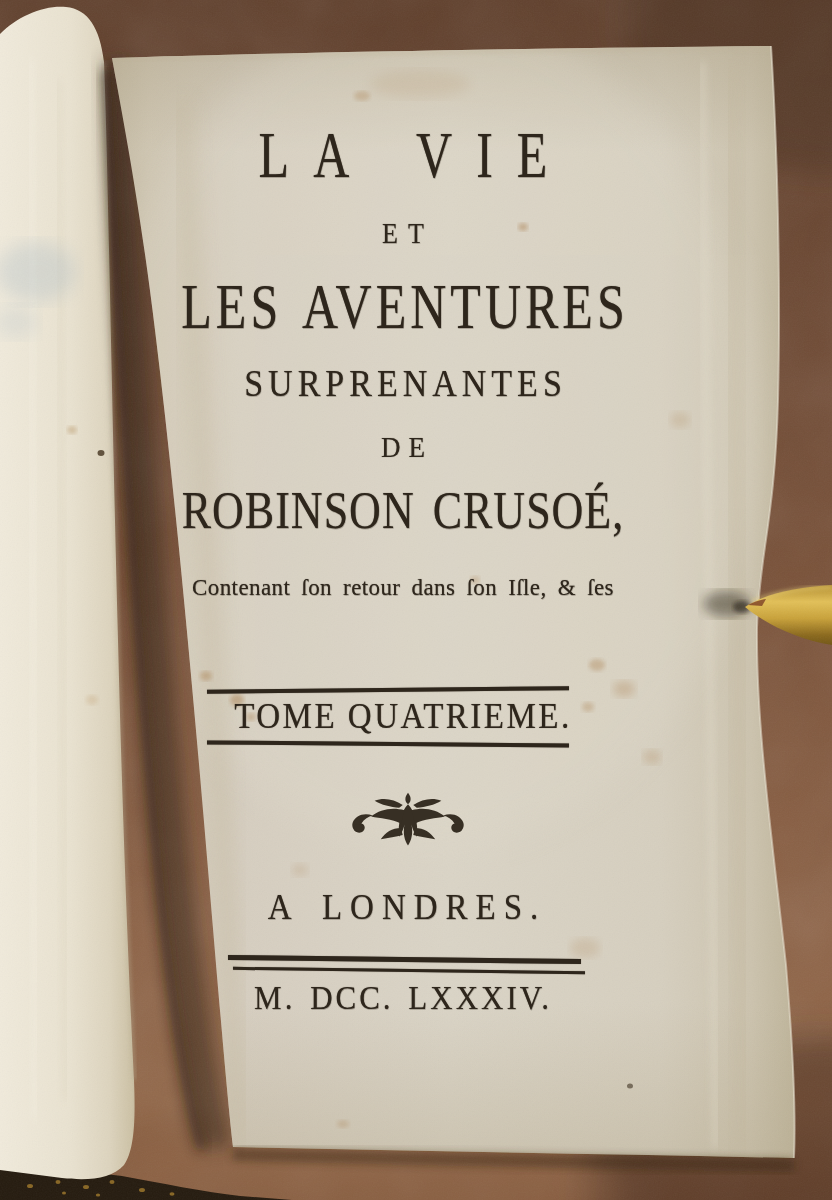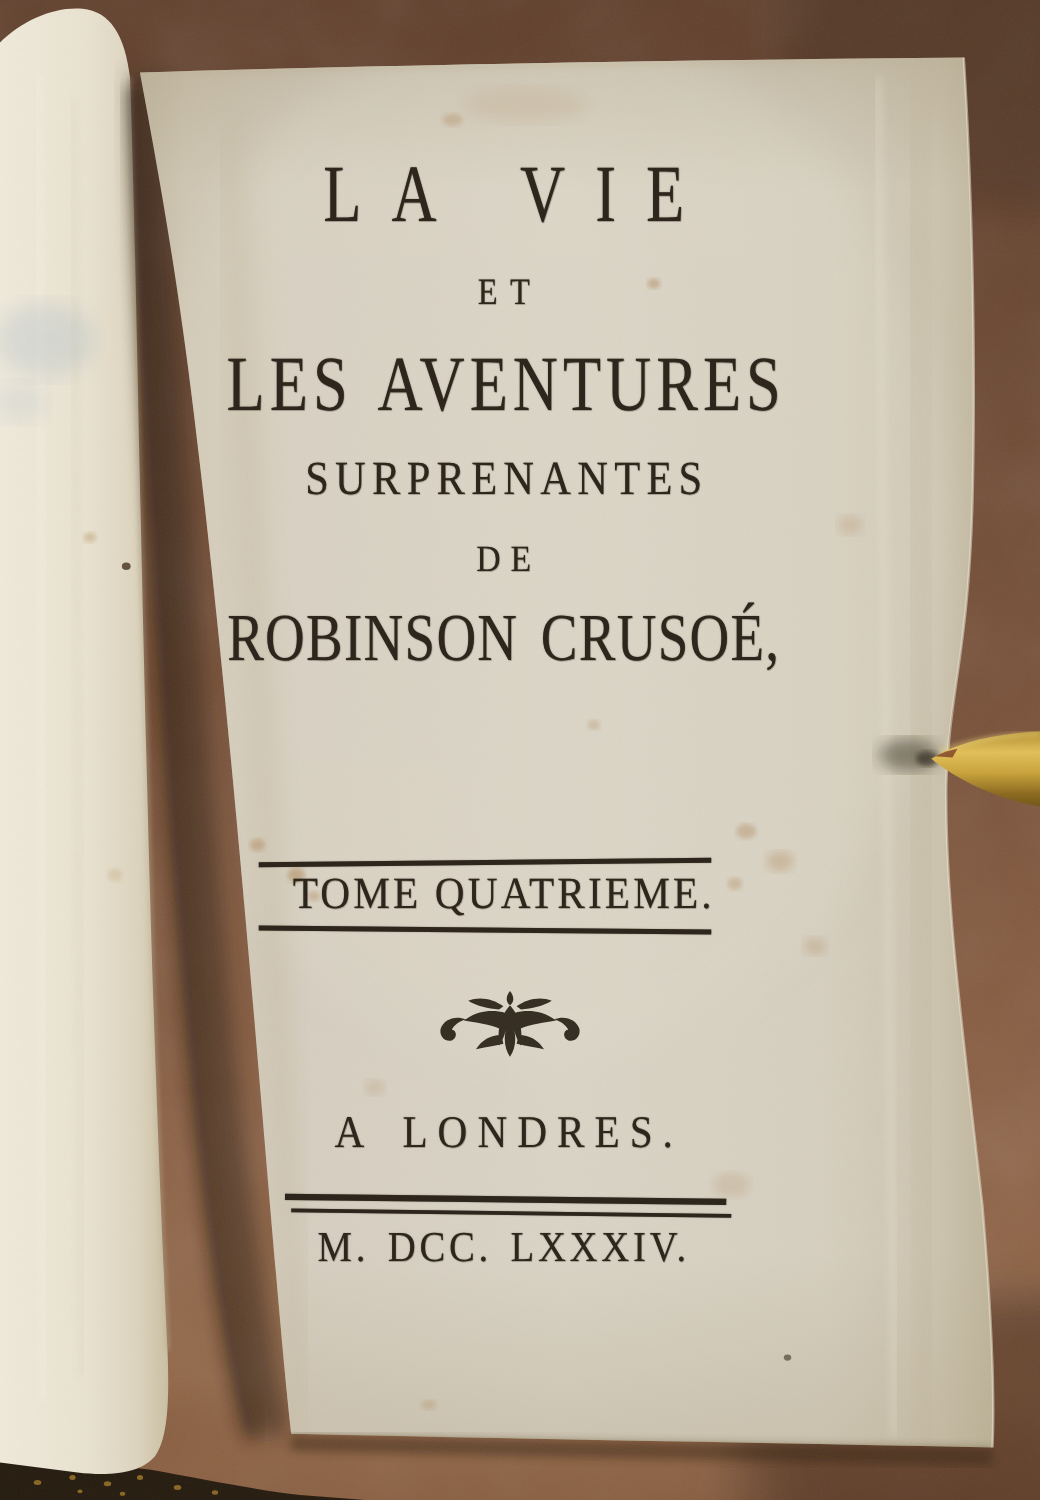--- a/index.html
+++ b/index.html
@@ -191,20 +191,21 @@
     <rect width="832" height="1200" filter="url(#grain)" opacity=".055"></rect>
   </svg>
 
   <div class="textlayer">
     <div class="tl l-lavie">LA VIE</div>
     <div class="tl l-et">ET</div>
     <div class="tl l-avent">LES AVENTURES</div>
     <div class="tl l-surpr">SURPRENANTES</div>
     <div class="tl l-de">DE</div>
     <div class="tl l-robinson">ROBINSON CRUSOÉ,</div>
+    <div class="tl l-sub1">Contenant ſon retour dans ſon Iſle, &amp; ſes</div>
 
     <div class="rule rule-a"></div>
     <div class="tl l-tome">TOME QUATRIEME.</div>
     <div class="rule rule-b"></div>
 
     <svg class="fleuron" width="126" height="58" viewBox="0 0 136 66">
       <g fill="#2b2318" opacity=".93">
         <path d="M68 2 C64 7 64 12 68 15 C72 12 72 7 68 2 Z"></path>
         <path d="M68 15 C60 24 56 36 58 52 C61 47 63 43 64 38 C62 48 64 56 68 62 C72 56 74 48 72 38 C73 43 75 47 78 52 C80 36 76 24 68 15 Z"></path>
         <g>

